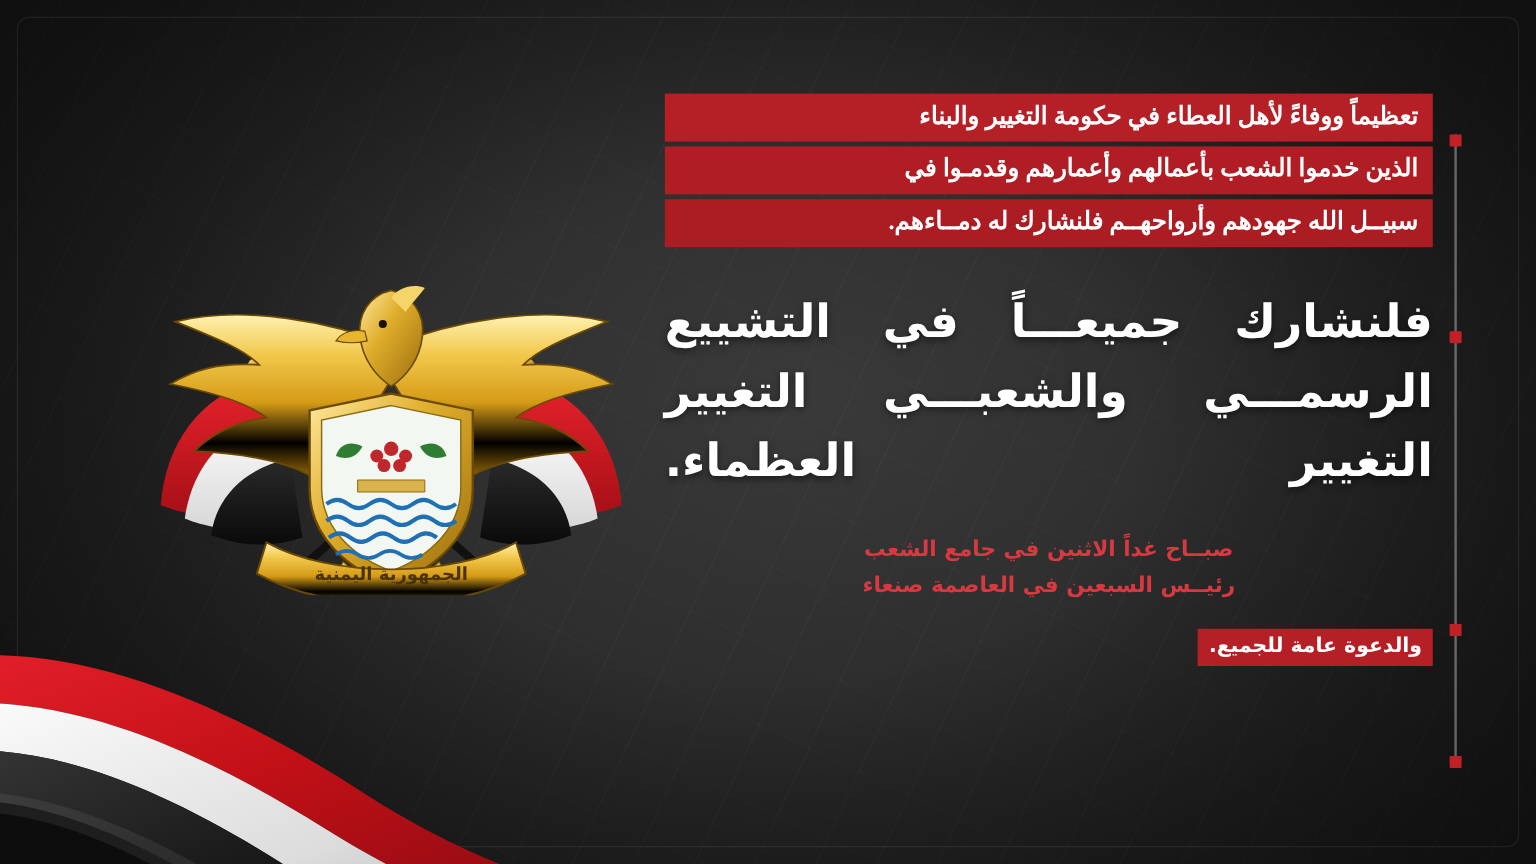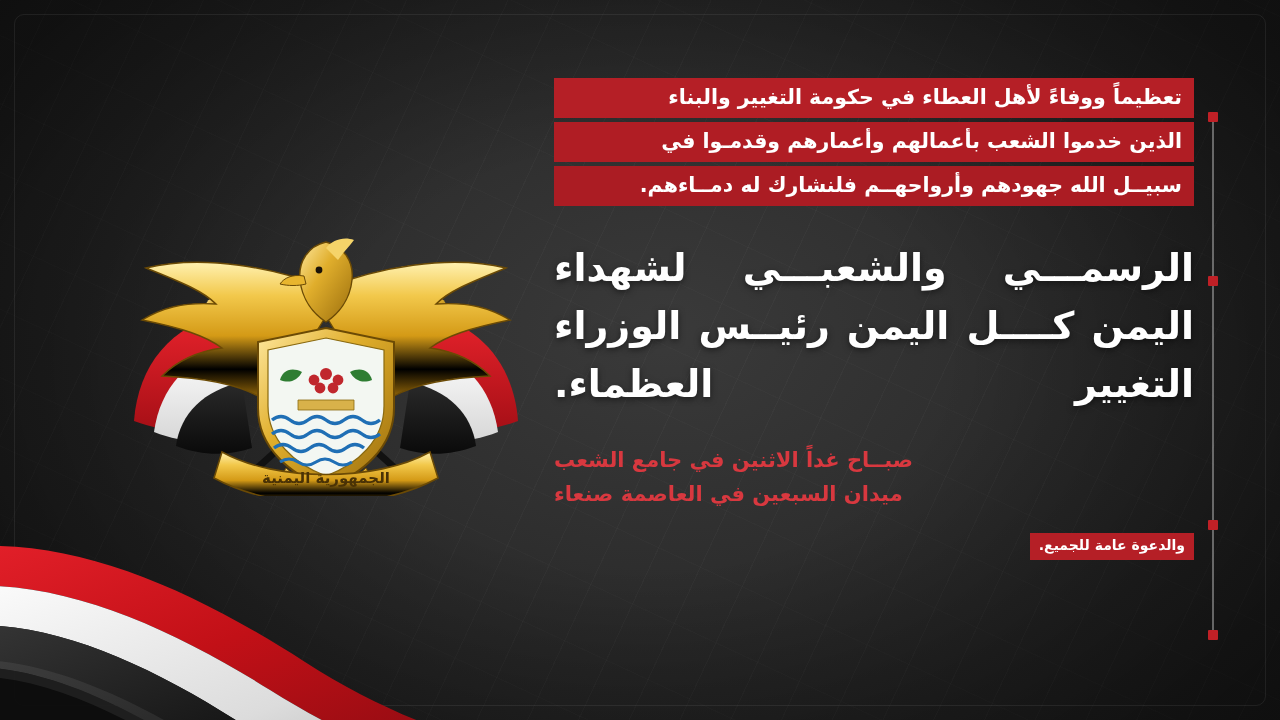--- a/index.html
+++ b/index.html
@@ -75,21 +75,21 @@
     width: 10px; height: 10px;
     background: #c02026;
     border-radius: 1px;
   }
   .rail-dot.d1 { top: 0px; }
   .rail-dot.d2 { top: 164px; }
   .rail-dot.d3 { top: 408px; }
   .rail-dot.d4 { top: 518px; }
 
   
-  .banner { margin-bottom: 34px; }
+  .banner { margin-bottom: 34px; font-family: Liberation Serif, serif; }
   .banner-line {
     display: block;
     background: #b51f26;
     color: #ffffff;
     font-size: 20.5px;
     font-weight: 700;
     line-height: 1.32;
     padding: 6px 12px 7px 12px;
     margin-bottom: 4px;
     white-space: nowrap;
@@ -109,44 +109,44 @@
     text-align: justify;
     text-align-last: justify;
     margin-bottom: 30px;
     text-shadow: 0 2px 6px rgba(0,0,0,0.5);
   }
   .headline span { display: block; }
 
   
   .subred {
     color: #d8383f;
-    font-size: 21px;
+    font-size: 18px;
     font-weight: 700;
     line-height: 1.62;
     margin-bottom: 22px;
-    text-align: left;
+    text-align: center;
   }
   .subred span { display: block; }
 
   
   .footer {
     text-align: right;
   }
   .footer .time {
     color: #e8e8e8;
     font-size: 17.5px;
     font-weight: 700;
     line-height: 1.5;
     margin-bottom: 5px;
   }
   .footer .invite {
     display: inline-block;
     background: #b51f26;
     color: #ffffff;
-    font-size: 14px;
+    font-size: 17px;
     font-weight: 700;
     padding: 3px 9px 4px 9px;
     line-height: 1.4;
   }
 </style>
 </head>
 <body>
 
 <div class="poster">
 
@@ -290,28 +290,28 @@
 
   <div class="content">
 
     <div class="banner">
       <span class="banner-line l1">تعظيماً ووفاءً لأهل العطاء في حكومة التغيير والبناء</span>
       <span class="banner-line l2">الذين خدموا الشعب بأعمالهم وأعمارهم وقدمـوا في</span>
       <span class="banner-line l3">سبيــل الله جهودهم وأرواحهــم فلنشارك له دمــاءهم.</span>
     </div>
 
     <div class="headline">
-      <span>الرسمـــي والشعبـــي لشهداء</span>
-      <span>اليمن كــــل اليمن رئيــس الوزراء</span>
+      <span>فلنشارك جميعـــاً في التشييع</span>
+      <span>الرسمـــي والشعبـــي التغيير</span>
       <span>التغيير العظماء.</span>
     </div>
 
     <div class="subred">
       <span>صبــاح غداً الاثنين في جامع الشعب</span>
-      <span>ميدان السبعين في العاصمة صنعاء</span>
+      <span>رئيــس السبعين في العاصمة صنعاء</span>
     </div>
 
     <div class="footer">
       <div class="invite">والدعوة عامة للجميع.</div>
     </div>
 
   </div>
 </div>
 
 </body></html>

